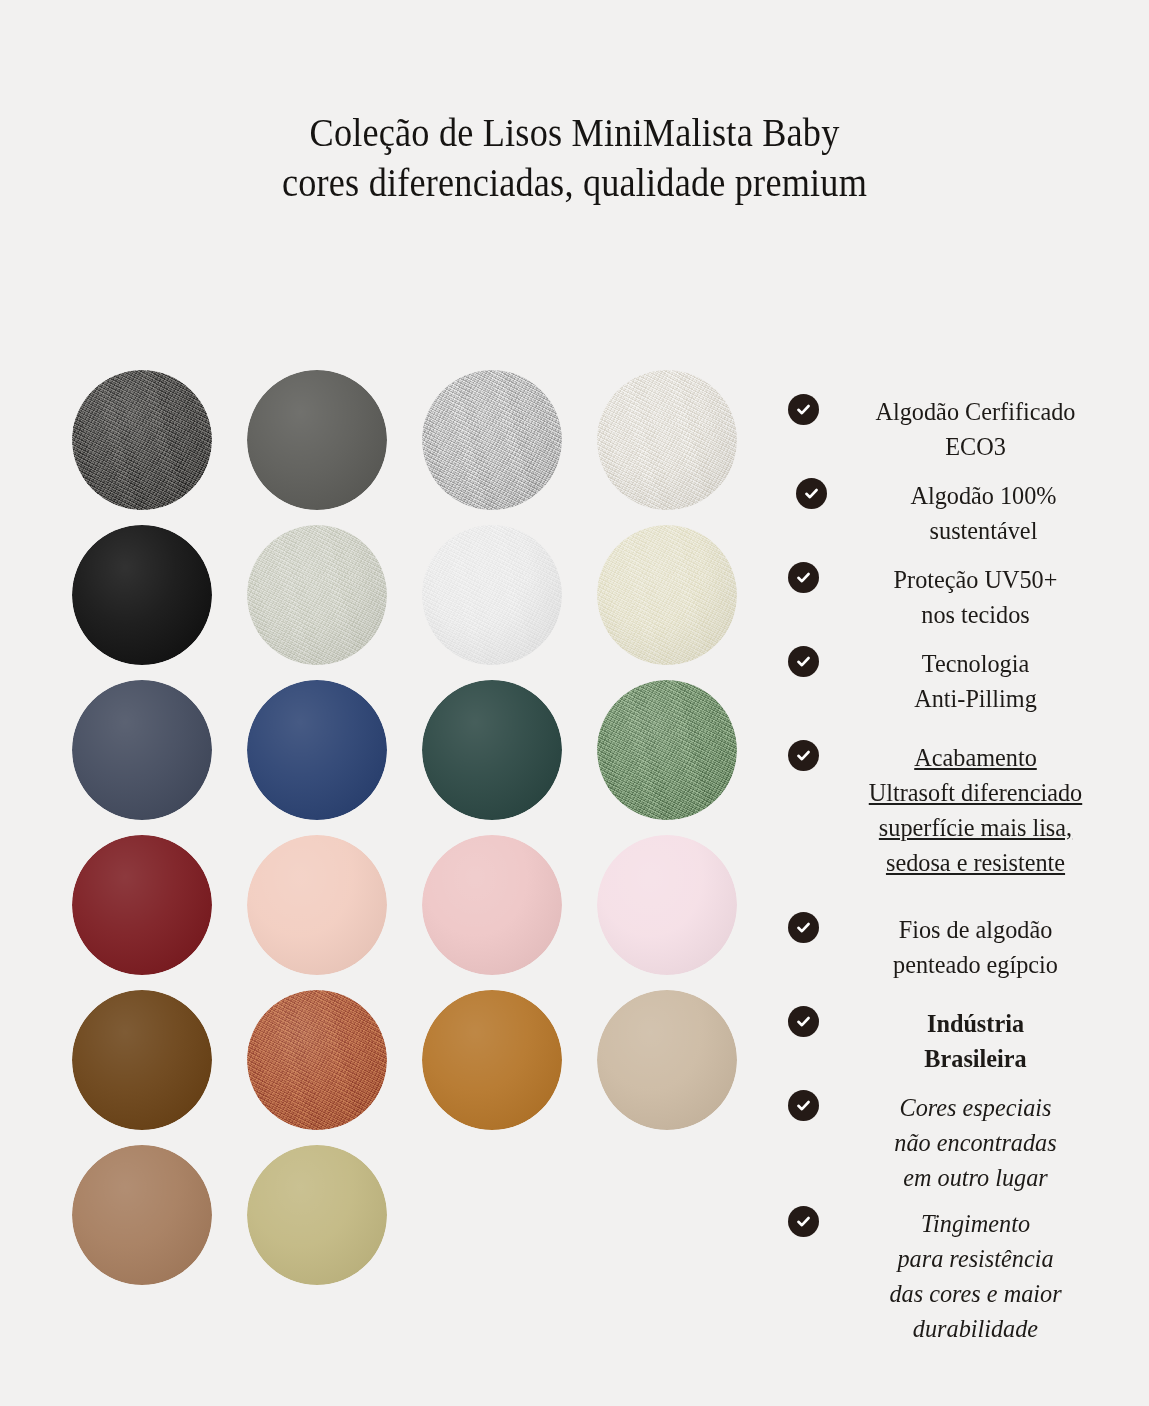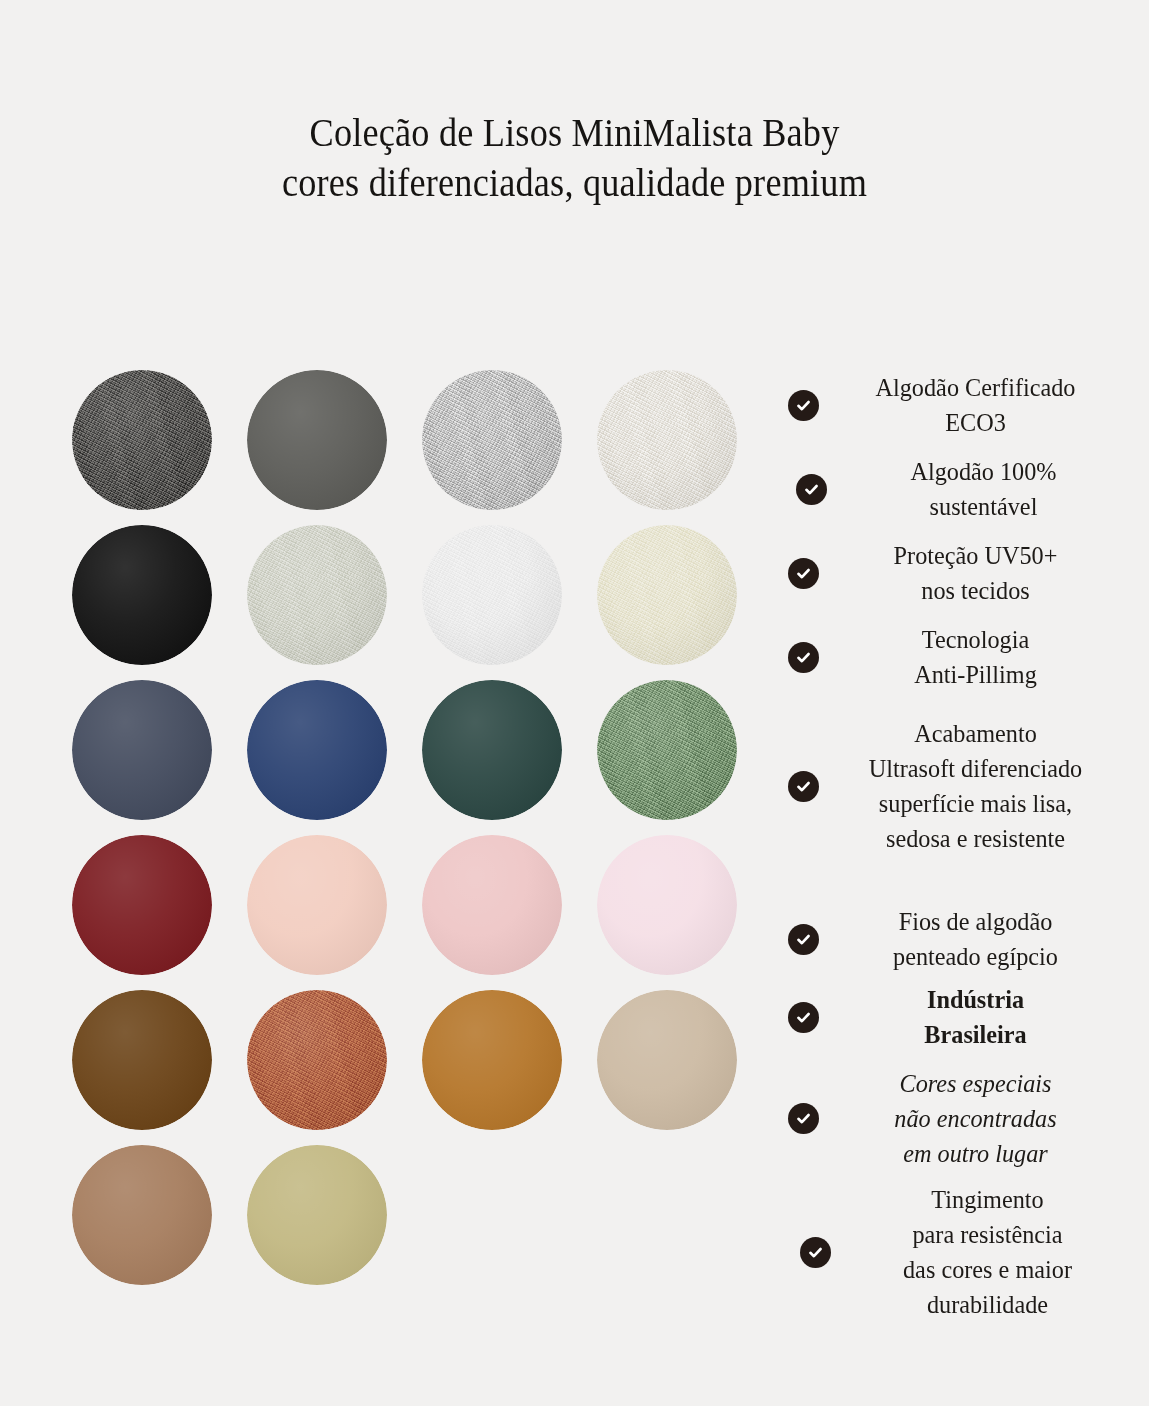--- a/index.html
+++ b/index.html
@@ -96,22 +96,23 @@
   
   .features {
     position: absolute;
     left: 788px;
     top: 360px;
     width: 330px;
   }
   .feature {
     position: relative;
     display: flex;
-    align-items: center;
+    align-items: flex-start;
     min-height: 40px;
+    margin-top: 24px;
   }
   .check-icon {
     flex: 0 0 auto;
     width: 31px;
     height: 31px;
     border-radius: 50%;
     background: #241a16;
     display: flex;
     align-items: center;
     justify-content: center;
@@ -299,34 +300,34 @@
       <span class="check-icon" style="background: rgb(36, 26, 22);">
         <svg width="17" height="17" viewBox="0 0 17 17" aria-hidden="true">
           <path d="M3.4 8.8 L6.9 12.2 L13.6 5.0" fill="none" stroke="#ffffff" stroke-width="2.6" stroke-linecap="round" stroke-linejoin="round"></path>
         </svg>
       </span>
       <div class="feature-text">
         <div>Tecnologia</div>
         <div>Anti-Pillimg</div>
       </div>
     </div>
-    <div class="feature" style="position: absolute; top: 356px; left: 0px; width: 330px;">
+    <div class="feature" style="position: absolute; top: 356px; left: 0px; width: 330px; text-decoration: underline;">
       <span class="check-icon" style="background: rgb(36, 26, 22);">
         <svg width="17" height="17" viewBox="0 0 17 17" aria-hidden="true">
           <path d="M3.4 8.8 L6.9 12.2 L13.6 5.0" fill="none" stroke="#ffffff" stroke-width="2.6" stroke-linecap="round" stroke-linejoin="round"></path>
         </svg>
       </span>
       <div class="feature-text">
         <div>Acabamento</div>
         <div>Ultrasoft diferenciado</div>
         <div>superfície mais lisa,</div>
         <div>sedosa e resistente</div>
       </div>
     </div>
-    <div class="feature" style="position: absolute; top: 544px; left: 0px; width: 330px;">
+    <div class="feature" style="position: absolute; top: 528px; left: 0px; width: 330px;">
       <span class="check-icon" style="background: rgb(36, 26, 22);">
         <svg width="17" height="17" viewBox="0 0 17 17" aria-hidden="true">
           <path d="M3.4 8.8 L6.9 12.2 L13.6 5.0" fill="none" stroke="#ffffff" stroke-width="2.6" stroke-linecap="round" stroke-linejoin="round"></path>
         </svg>
       </span>
       <div class="feature-text">
         <div>Fios de algodão</div>
         <div>penteado egípcio</div>
       </div>
     </div>
@@ -346,21 +347,21 @@
         <svg width="17" height="17" viewBox="0 0 17 17" aria-hidden="true">
           <path d="M3.4 8.8 L6.9 12.2 L13.6 5.0" fill="none" stroke="#ffffff" stroke-width="2.6" stroke-linecap="round" stroke-linejoin="round"></path>
         </svg>
       </span>
       <div class="feature-text">
         <div>Cores especiais</div>
         <div>não encontradas</div>
         <div>em outro lugar</div>
       </div>
     </div>
-    <div class="feature" style="position: absolute; top: 822px; left: 12px; width: 330px;">
+    <div class="feature" style="position: absolute; top: 822px; left: 0px; width: 330px; font-style: italic;">
       <span class="check-icon" style="background: rgb(36, 26, 22);">
         <svg width="17" height="17" viewBox="0 0 17 17" aria-hidden="true">
           <path d="M3.4 8.8 L6.9 12.2 L13.6 5.0" fill="none" stroke="#ffffff" stroke-width="2.6" stroke-linecap="round" stroke-linejoin="round"></path>
         </svg>
       </span>
       <div class="feature-text">
         <div>Tingimento</div>
         <div>para resistência</div>
         <div>das cores e maior</div>
         <div>durabilidade</div>

